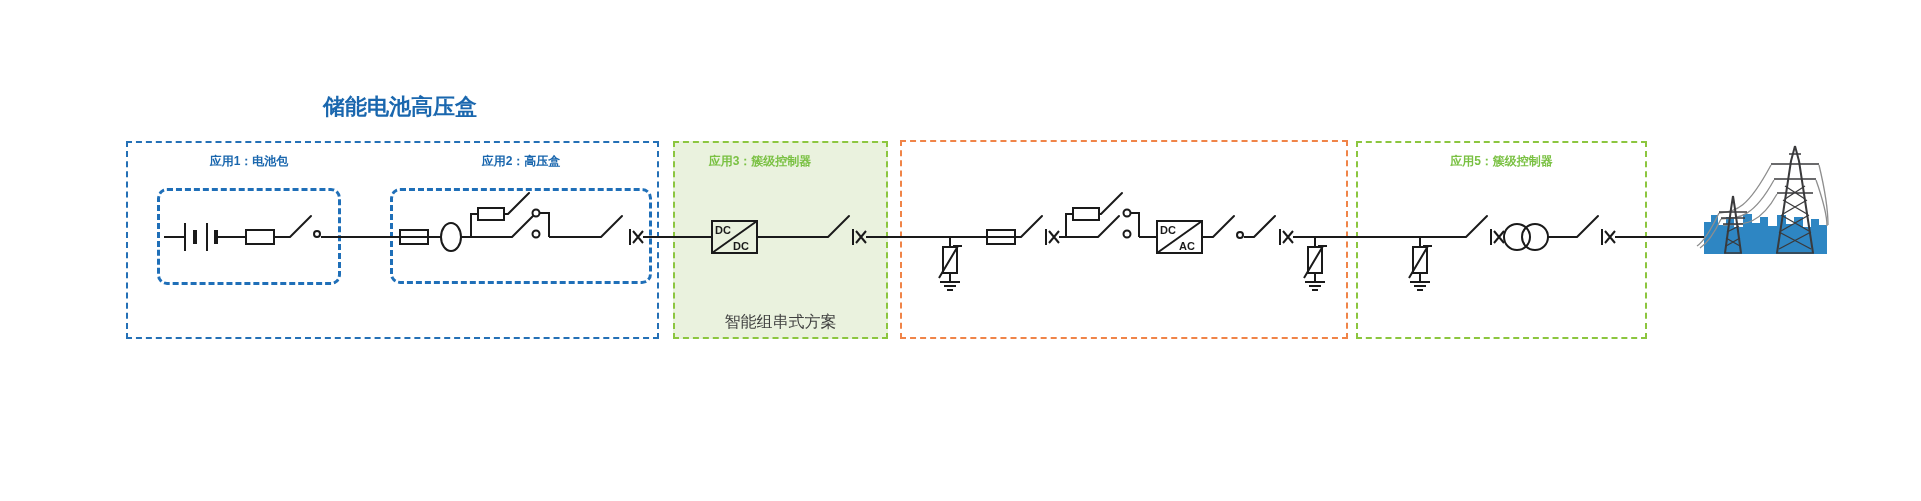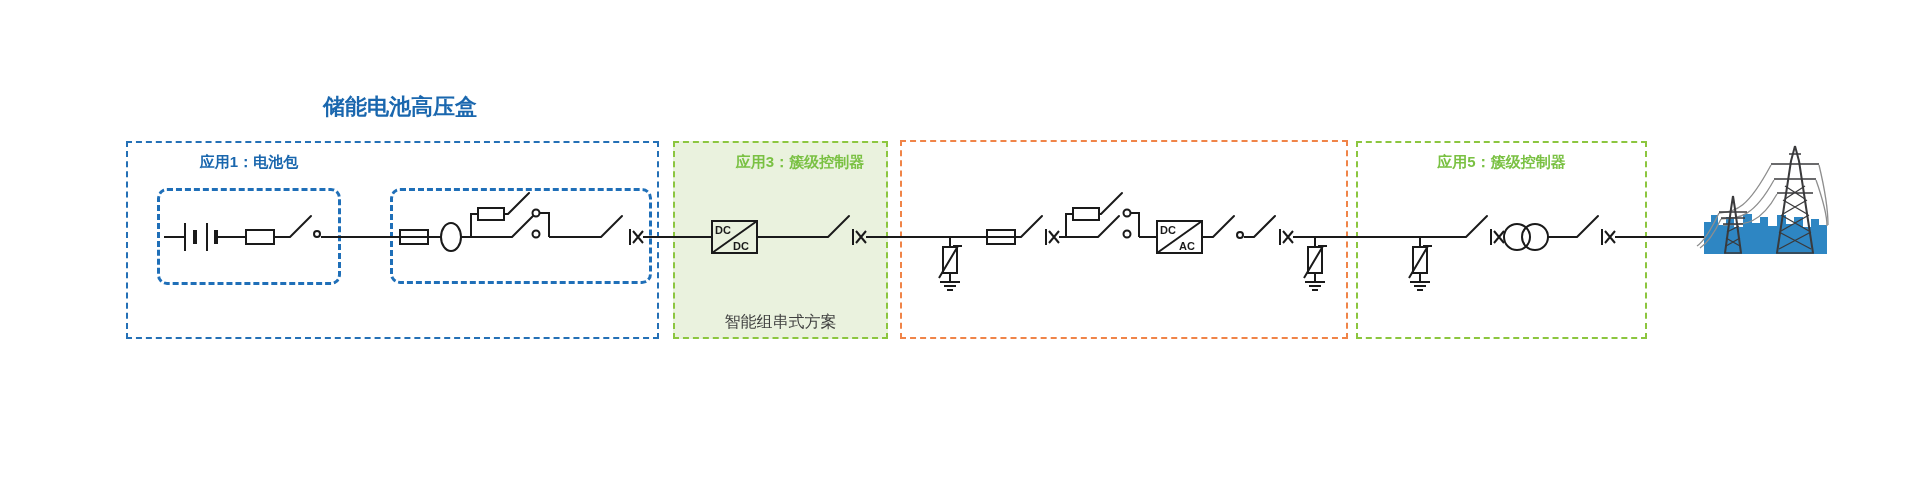--- a/index.html
+++ b/index.html
@@ -8,25 +8,25 @@
     font-family:"Liberation Sans","DejaVu Sans",sans-serif;
   }
   .box{position:absolute;box-sizing:border-box;}
   .box-outer-blue{left:126px;top:141px;width:533px;height:198px;border:2px dashed #2470B6;}
   .box-dotted-blue{border:3px dashed #1F6FB8;border-radius:10px;}
   .box-app1{left:157px;top:188px;width:184px;height:97px;}
   .box-app2{left:390px;top:188px;width:262px;height:96px;}
   .box-app3{left:673px;top:141px;width:215px;height:198px;border:2px dashed #8CC63F;background:#EAF2DE;}
   .box-app4{left:900px;top:140px;width:448px;height:199px;border:2px dashed #F08448;}
   .box-app5{left:1356px;top:141px;width:291px;height:198px;border:2px dashed #8CC63F;}
-  .lbl{position:absolute;text-align:center;font-weight:bold;font-size:15px;white-space:nowrap;z-index:5;}
+  .lbl{position:absolute;text-align:center;font-weight:bold;font-size:12px;white-space:nowrap;z-index:5;}
   .lbl-title{left:280px;top:92px;width:240px;font-size:22px;color:#1A67AE;}
   .lbl-app1{left:157px;top:153px;width:184px;color:#1A67AE;}
   .lbl-app2{left:390px;top:153px;width:262px;color:#1A67AE;}
-  .lbl-app3{left:713px;top:153px;width:174px;color:#7AC143;}
+  .lbl-app3{left:673px;top:153px;width:174px;color:#7AC143;}
   .lbl-app4{left:900px;top:153px;width:448px;color:#EE6A1F;}
   .lbl-app5{left:1356px;top:153px;width:291px;color:#7AC143;}
   .lbl-note{left:673px;top:312px;width:215px;color:#3F3F3F;font-weight:normal;font-size:16px;}
   svg.circuit{position:absolute;left:0;top:0;z-index:3;}
   svg.circuit .w{stroke:#1a1a1a;stroke-width:2;fill:none;}
   svg.circuit .wr{stroke:#1a1a1a;stroke-width:2;fill:none;stroke-linecap:round;}
   svg.circuit .thick{stroke:#1a1a1a;stroke-width:4;fill:none;}
   svg.circuit .hook{stroke:#1a1a1a;stroke-width:2;fill:#ffffff;}
   svg.circuit text{font-family:"Liberation Sans","DejaVu Sans",sans-serif;font-weight:bold;font-size:11px;fill:#1a1a1a;}
   .sky{fill:#2E86C3;}
@@ -170,17 +170,18 @@
                                     M1783,214 L1807,200 M1783,200 L1807,214
                                     M1781,231 L1809,215 M1781,215 L1809,231
                                     M1779,249 L1811,232 M1779,232 L1811,249
                                     M1785,199 L1805,186 M1785,186 L1805,199 M1776,253 H1814"></path>
       </g>
     </g>
   </svg>
 
   <div class="lbl lbl-title">储能电池高压盒</div>
   <div class="lbl lbl-app1">应用1：电池包</div>
+  <div class="lbl lbl-app2">应用2：高压盒</div>
   <div class="lbl lbl-app3">应用3：簇级控制器</div>
   <div class="lbl lbl-app5">应用5：簇级控制器</div>
   <div class="lbl lbl-note">智能组串式方案</div>
 
 </div>
 
 </body></html>

